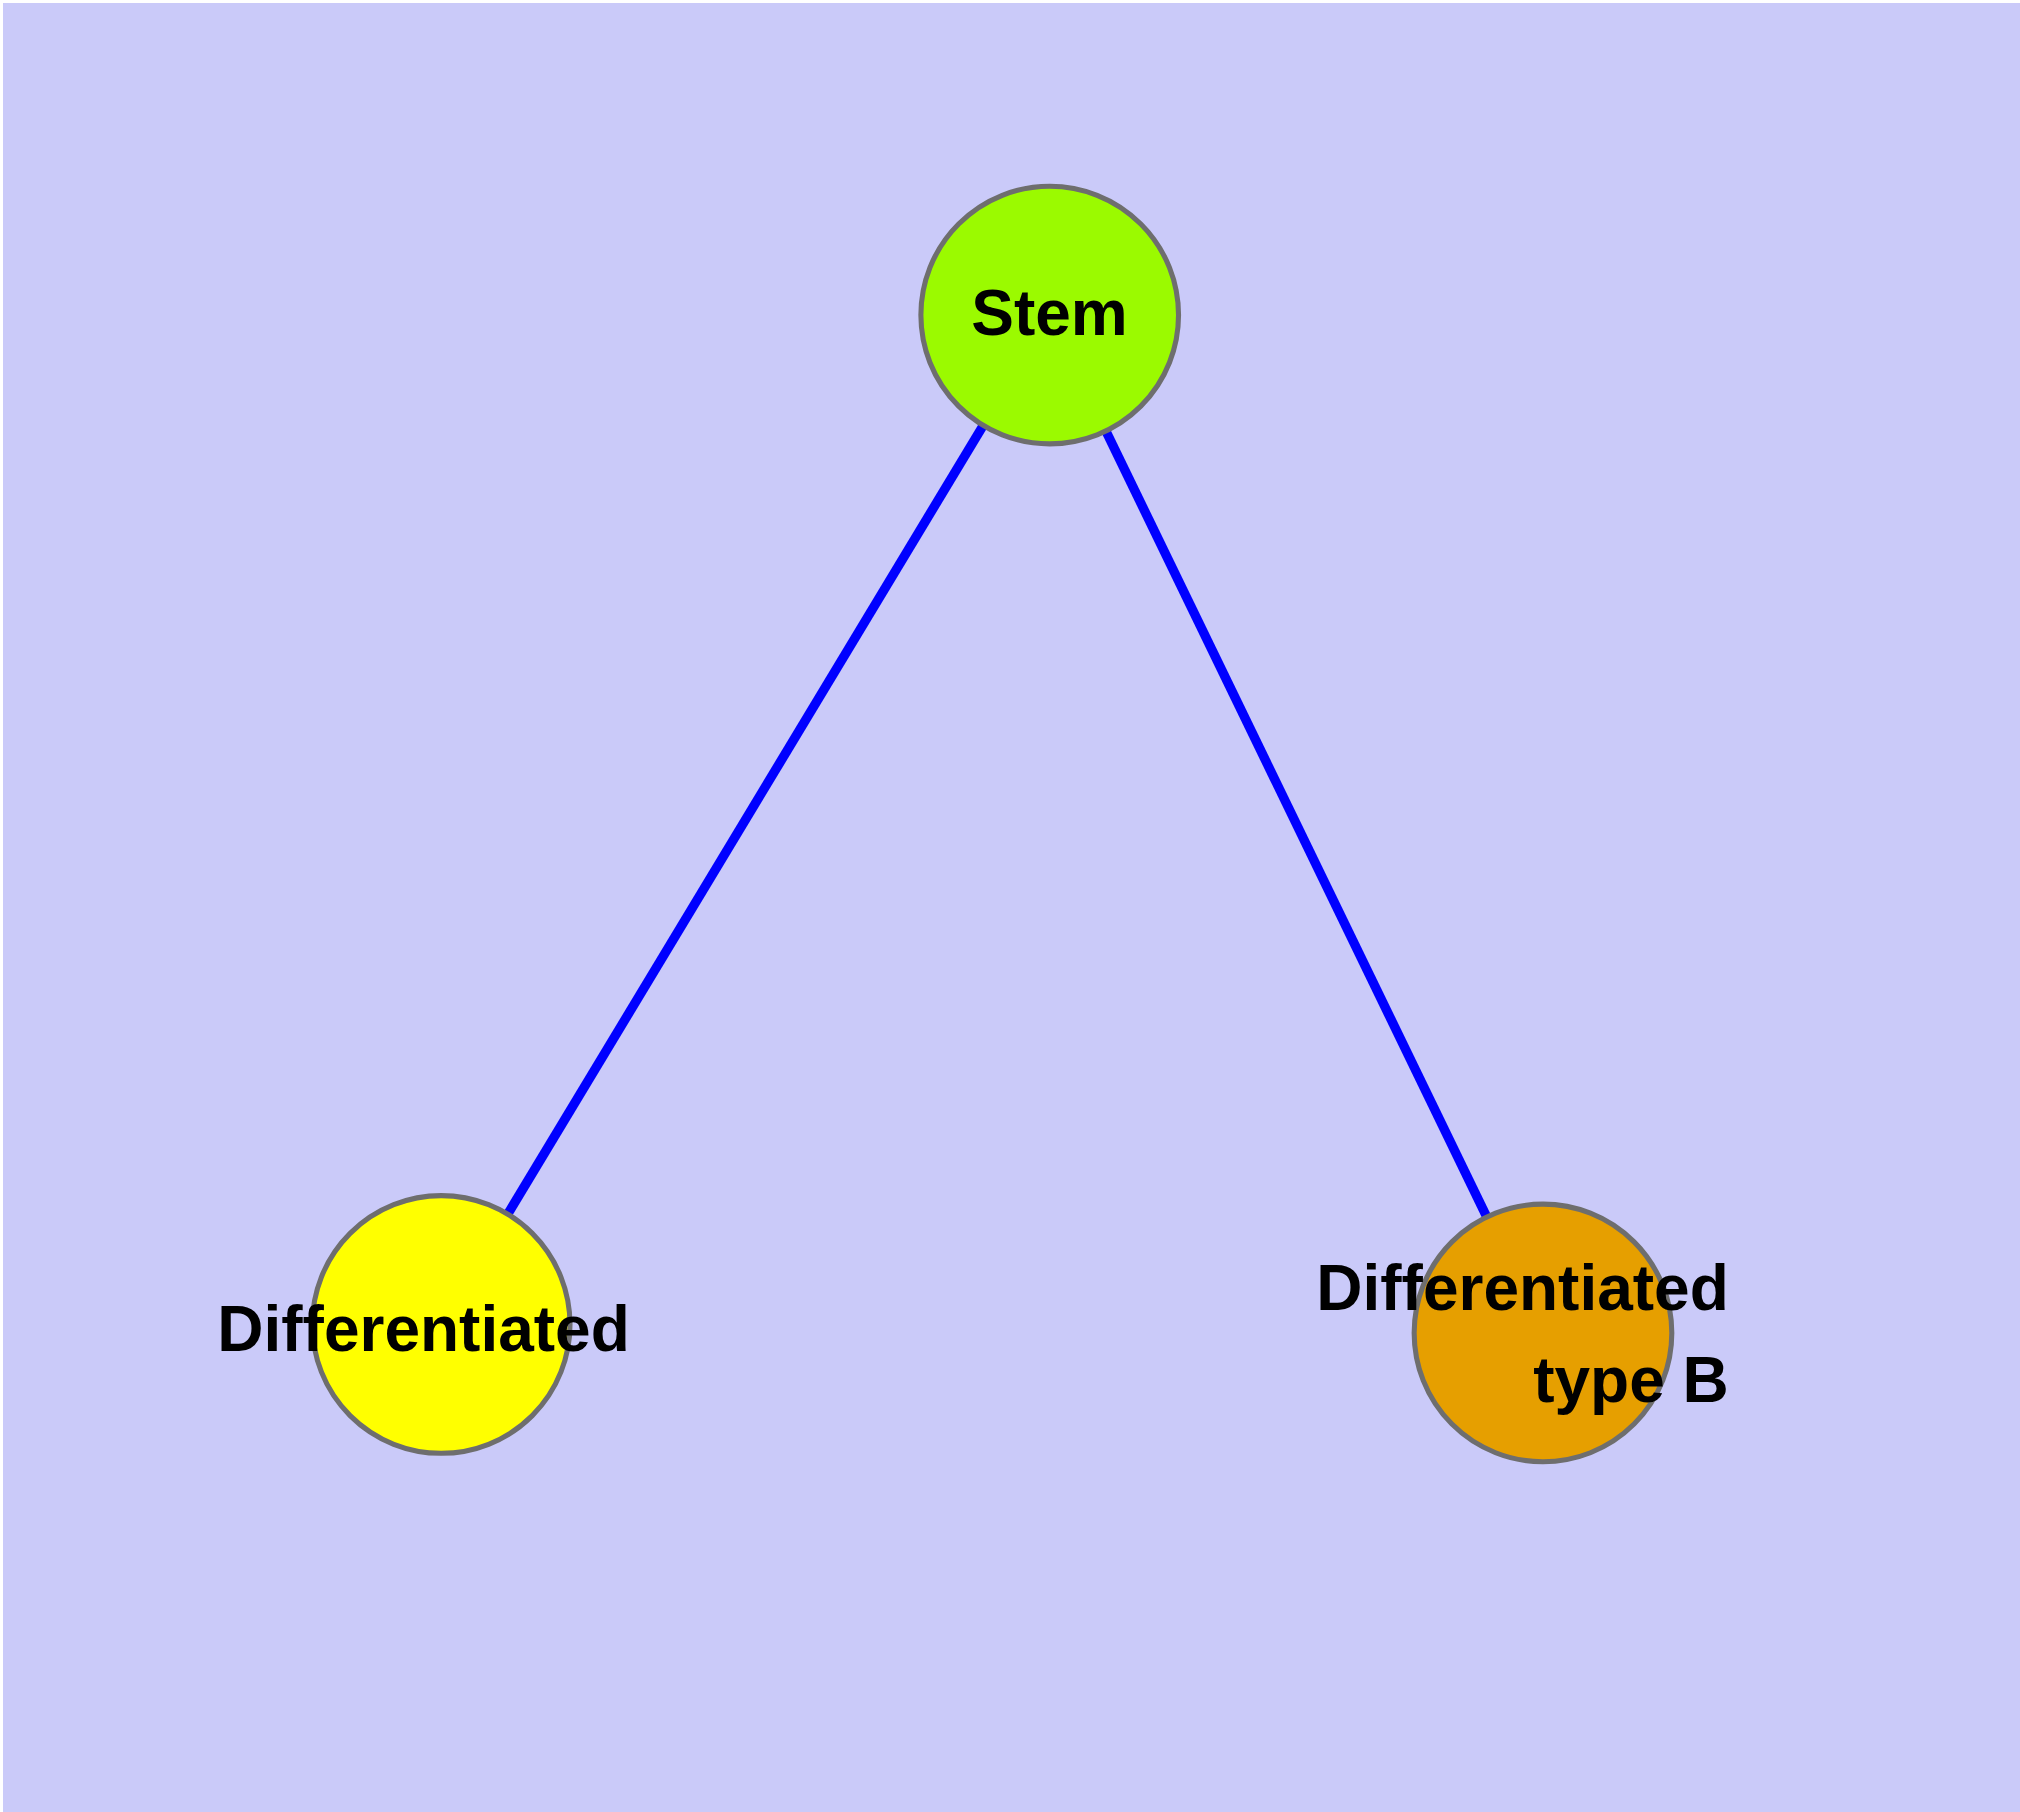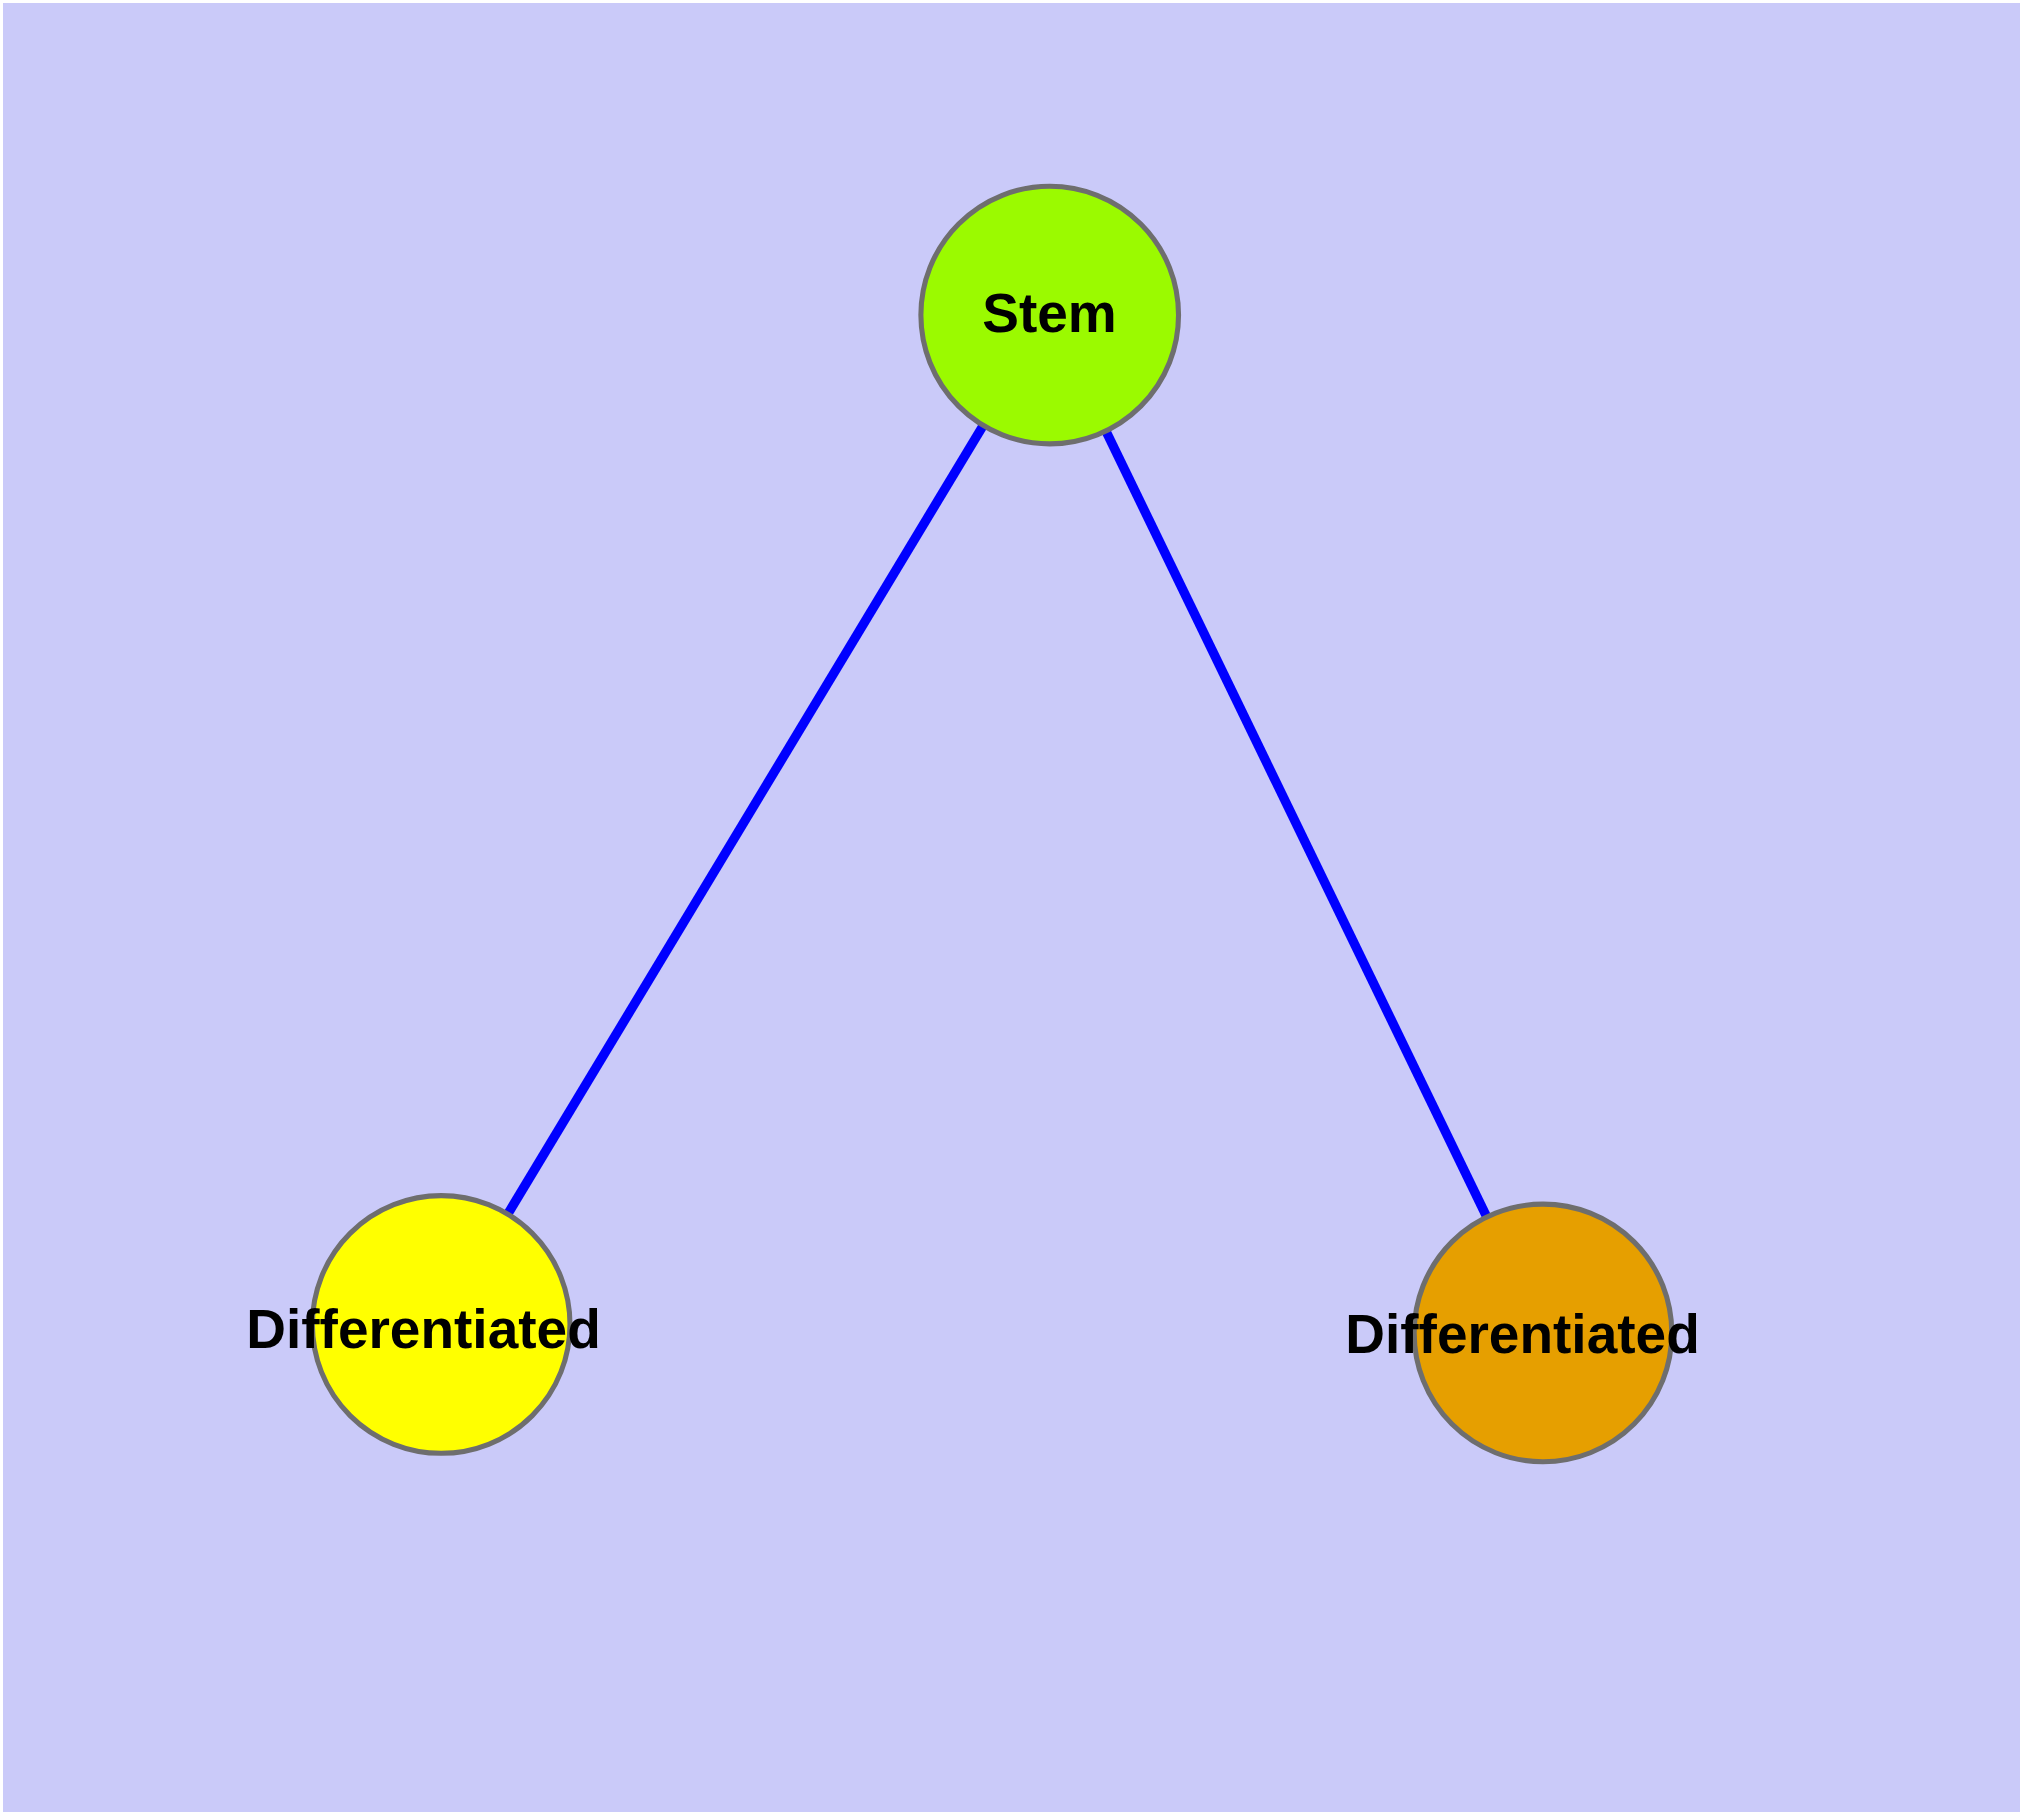--- a/index.html
+++ b/index.html
@@ -29,21 +29,21 @@
     left: 0;
     top: 0;
     display: block;
   }
   .node-label {
     position: absolute;
     transform: translate(-50%, -50%);
     text-align: right;
     color: #000000;
     font-weight: bold;
-    font-size: 55px;
+    font-size: 64px;
     line-height: 92px;
     white-space: nowrap;
     pointer-events: none;
   }
 </style>
 </head>
 <body>
 
 <div class="page">
   <div class="canvas" id="plot-canvas" style="background: rgb(202, 202, 249);">
@@ -55,16 +55,17 @@
         <circle cx="1817" cy="1569" r="152" fill="#e69f00" stroke="#6e6e6e" stroke-width="6"></circle>
       </svg>
       <div class="node-label" style="left: 1047px; top: 310px; color: rgb(0, 0, 0);">
         <div>Stem</div>
       </div>
       <div class="node-label" style="left: 421px; top: 1326px; color: rgb(0, 0, 0);">
         <div>Differentiated</div>
       </div>
       <div class="node-label" style="left: 1520px; top: 1331px; color: rgb(0, 0, 0);">
         <div>Differentiated</div>
+        <div>type B</div>
       </div>
     </div>
 </div>
 
 
 </body></html>

